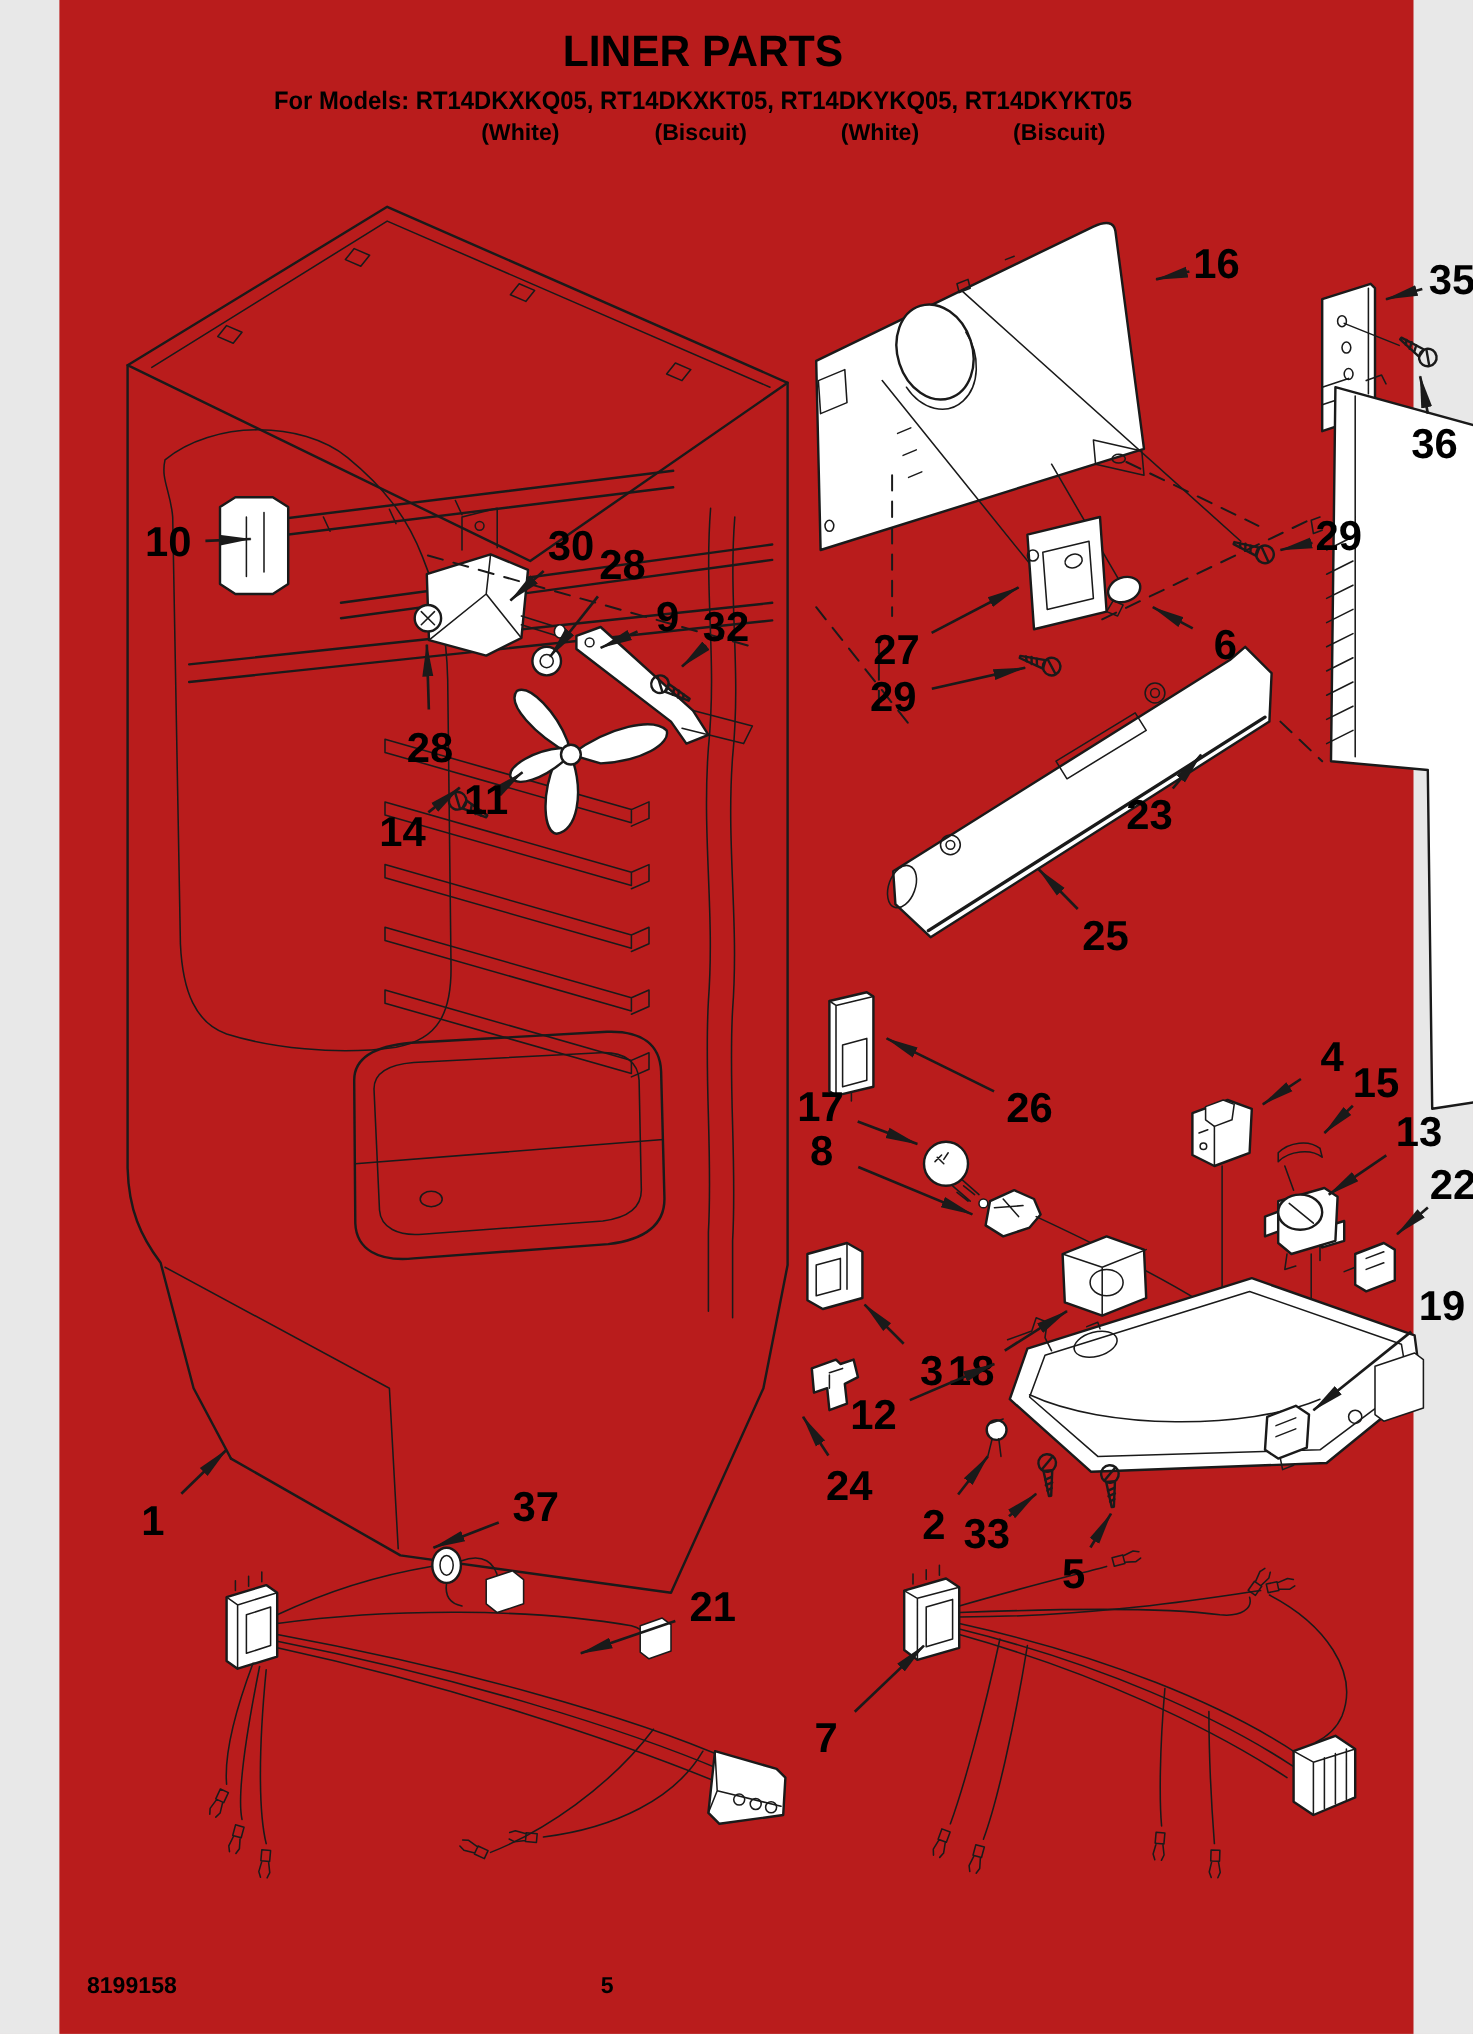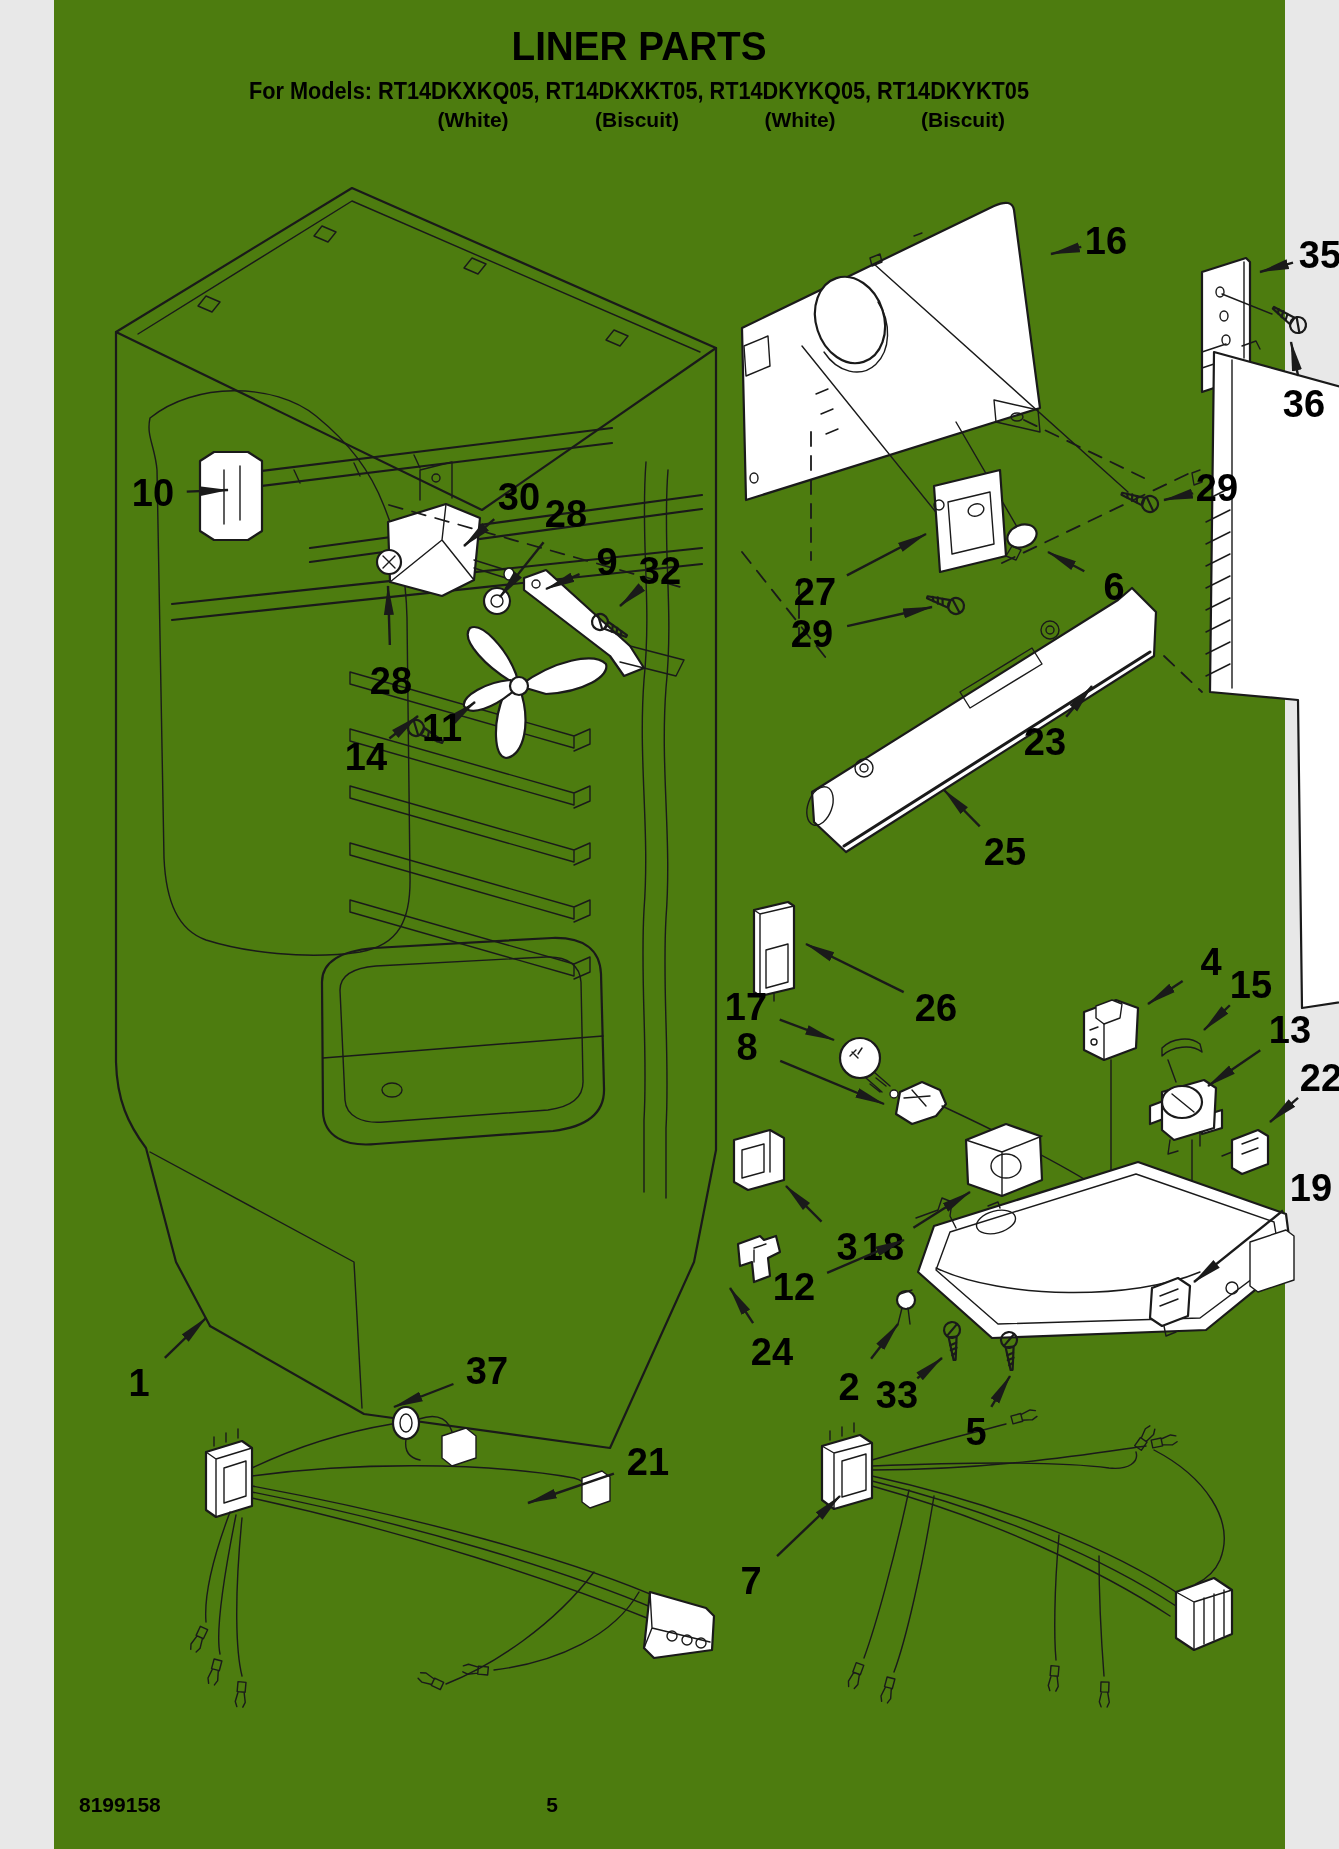--- a/index.html
+++ b/index.html
@@ -1,16 +1,16 @@
 <!DOCTYPE html>
 <html><head>
 <meta charset="utf-8">
 <style>
   html,body{margin:0;padding:0;background:#e8e8e8;}
-  .page{width:1231px;height:1849px;background:#4d7c0f;margin:0 auto;position:relative;
+  .page{width:1231px;height:1849px;background:#b91c1c;margin:0 auto;position:relative;
         font-family:"Liberation Sans", sans-serif;}
   svg{display:block;}
   .ink{stroke:#1a1a1a;fill:none;stroke-width:2.2;stroke-linejoin:round;stroke-linecap:round;}
   .thin{stroke-width:1.4;}
   .thick{stroke-width:3;}
   .dash{stroke-dasharray:14 10;stroke-width:1.8;}
   .fillw{fill:#ffffff;}
   text{fill:#000;}
   .callout-label{font-weight:bold;font-size:38px;}
   .title-text{font-weight:bold;font-size:40px;}

